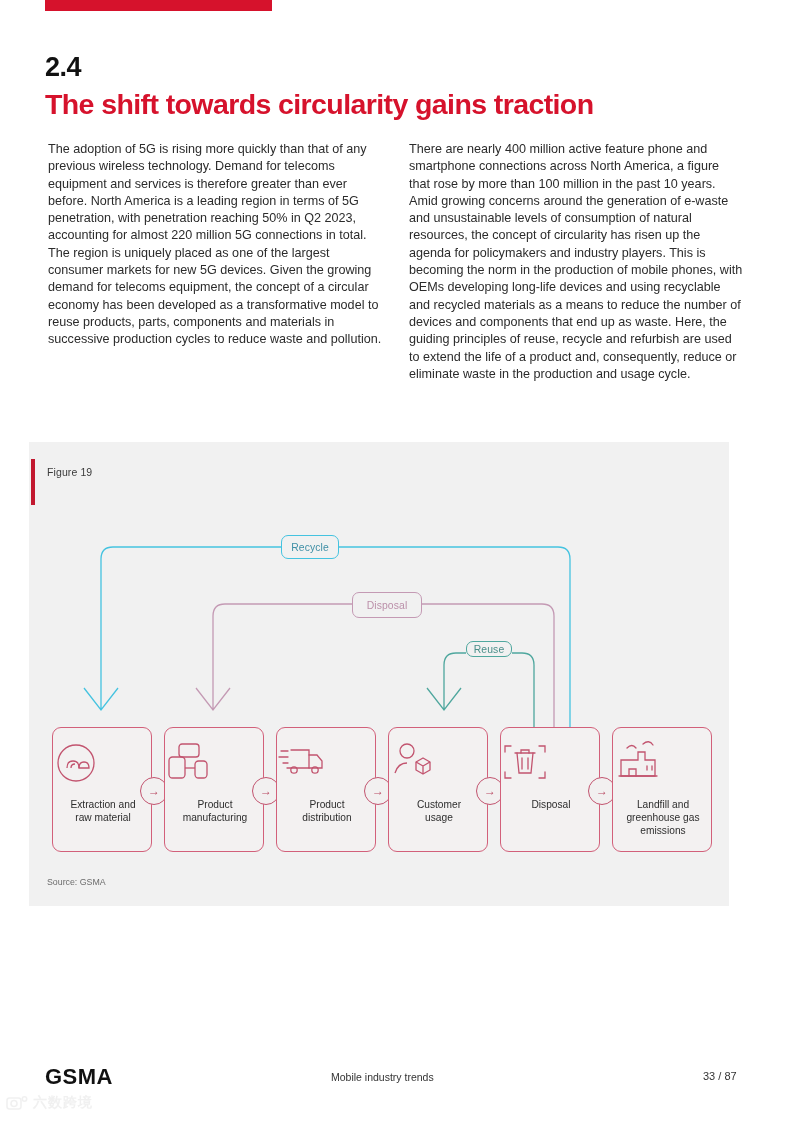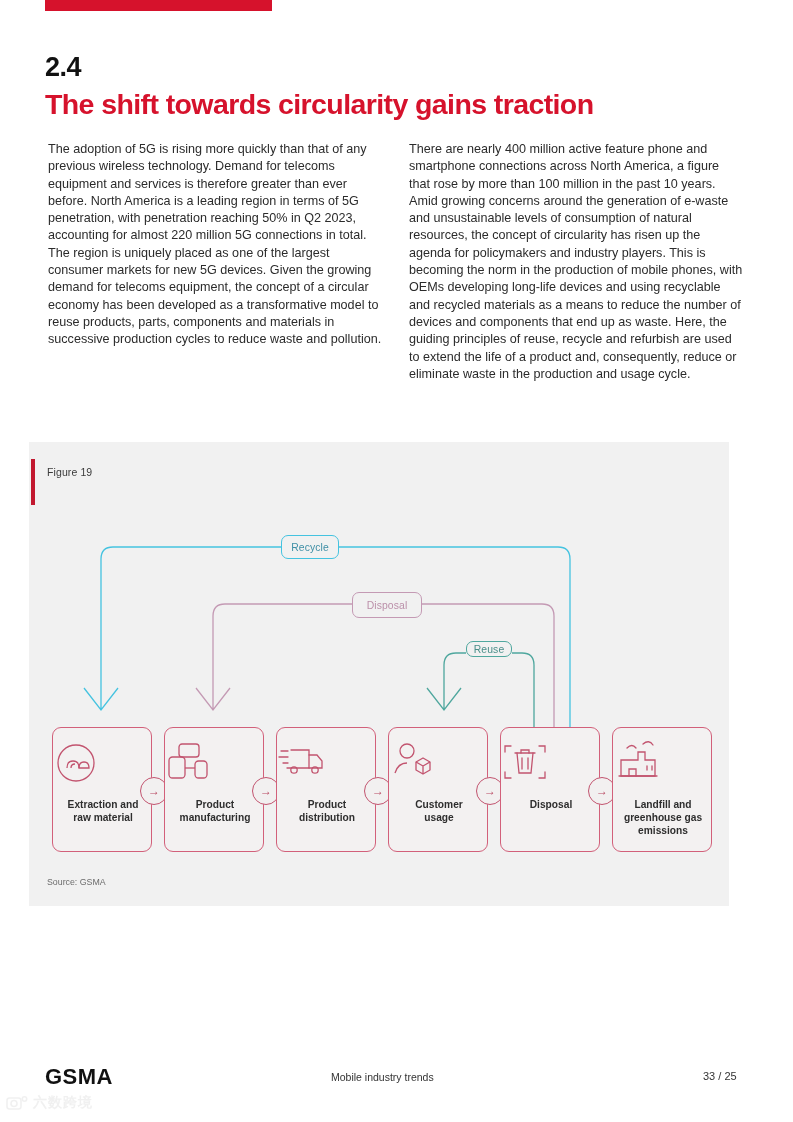--- a/index.html
+++ b/index.html
@@ -45,21 +45,21 @@
   .pill-reuse{left:437px;top:199px;width:46px;height:16px;border-color:#4fa79e;color:#4a8f8a;}
 
   
   .pbox{
     position:absolute;box-sizing:border-box;top:285px;width:100px;height:125px;
     border:1.2px solid #d2607a;border-radius:9px;background:#f3f1f1;
   }
   .pbox .ico{position:absolute;left:0;top:12px;width:100px;height:50px;display:flex;align-items:center;justify-content:center;}
   .pbox .plabel{
     position:absolute;left:4px;top:70px;width:92px;text-align:center;
-    font-size:10.2px;line-height:13px;color:#2e2e2e;font-weight:bold;
+    font-size:10.2px;line-height:13px;color:#2e2e2e;
   }
   .conn{
     position:absolute;top:335px;width:26px;height:26px;border:1.1px solid #c2546f;
     border-radius:50%;background:#f2f0f0;display:flex;align-items:center;justify-content:center;
     font-size:12px;color:#b94a63;line-height:1;
   }
 
   
   .foot-logo{position:absolute;left:45px;top:1064px;font-size:22px;font-weight:bold;letter-spacing:.5px;color:#111;}
   .foot-center{position:absolute;left:331px;top:1071px;font-size:10.5px;color:#333;}
@@ -199,21 +199,21 @@
         <div class="plabel">Landfill and<br>greenhouse gas<br>emissions</div>
       </div>
 
     </div>
 
     <div class="fig-source">Source: GSMA</div>
   </div>
 
   <div class="foot-logo">GSMA</div>
   <div class="foot-center">Mobile industry trends</div>
-  <div class="foot-page">33 / 25</div>
+  <div class="foot-page">33 / 87</div>
 
   <div class="wm">
     <svg width="22" height="16" viewBox="0 0 22 16" fill="none" stroke="#e2e2e2" stroke-width="1.6">
       <rect x="1" y="3" width="14" height="11" rx="2.5"></rect>
       <circle cx="8" cy="8.5" r="3"></circle>
       <circle cx="18.5" cy="4" r="2.2"></circle>
     </svg>
     <span class="wm-txt">六数跨境</span>
   </div>
 

